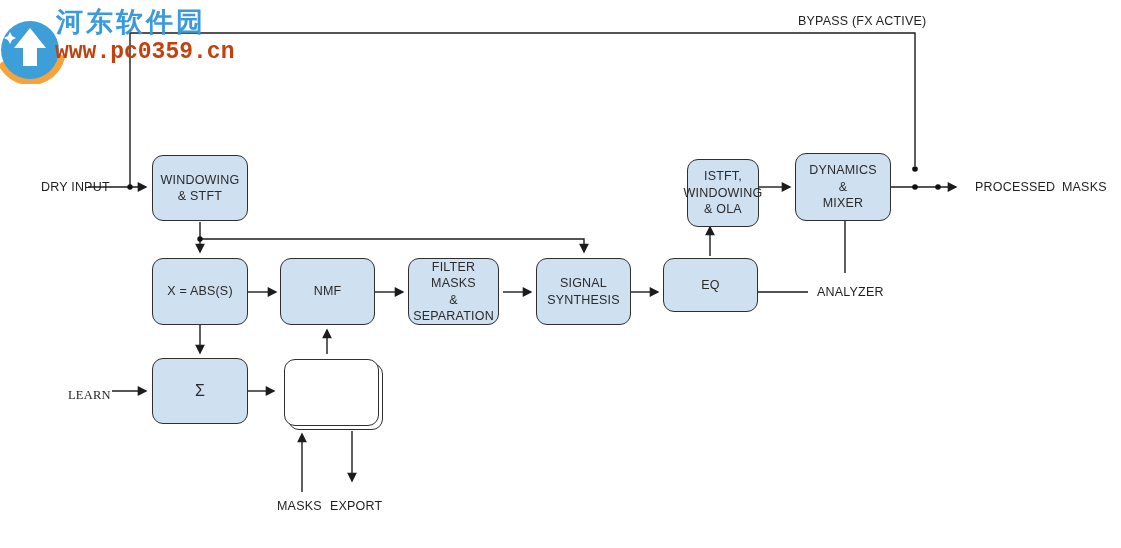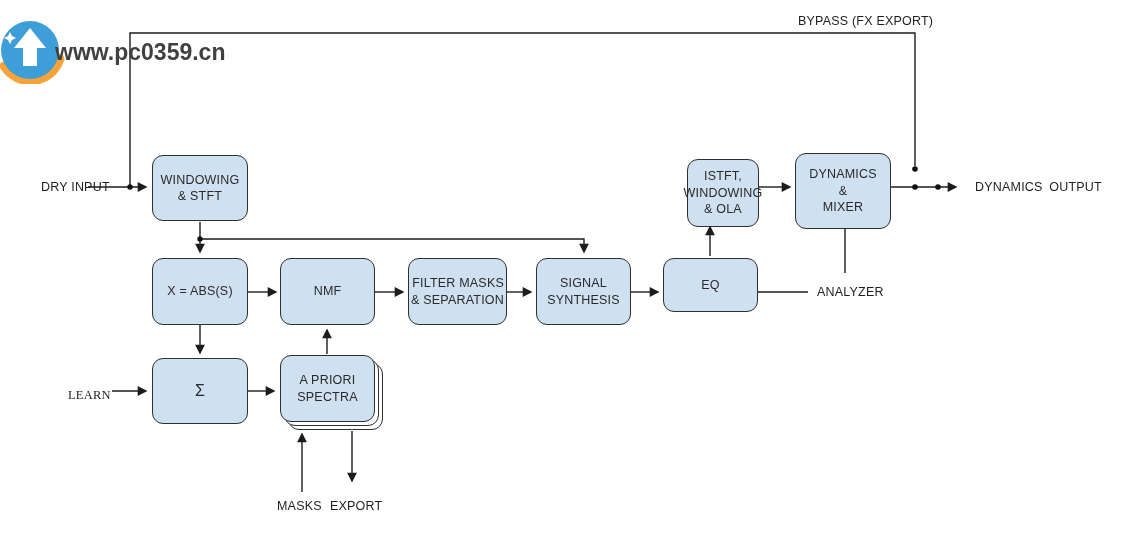--- a/index.html
+++ b/index.html
@@ -41,22 +41,22 @@
   
   #watermark{position:absolute;left:0;top:0;z-index:5;width:260px;height:80px;}
   #wm-logo{position:absolute;left:-4px;top:6px;}
   #wm-name{
     position:absolute;left:56px;top:4px;
     font-size:27px;font-weight:bold;color:#3b9ada;letter-spacing:3px;
     font-family:"Liberation Sans","DejaVu Sans",sans-serif;
   }
   #wm-url{
     position:absolute;left:55px;top:39px;
-    font-size:23px;font-weight:bold;color:#404040;
-    font-family:Liberation Sans, sans-serif;
+    font-size:23px;font-weight:bold;color:#c2410c;
+    font-family:Liberation Mono, monospace;
   }
 </style>
 </head>
 <body>
 
 <div id="canvas">
 
   <svg id="wires" width="1121" height="548" viewBox="0 0 1121 548">
     <defs>
       <marker id="arr" viewBox="0 0 10 10" refX="8.5" refY="5" markerWidth="8" markerHeight="7" orient="auto">
@@ -116,68 +116,65 @@
     <span class="node-label">WINDOWING
 &amp; STFT</span>
   </div>
 
   <div class="node" style="left:687px;top:153px;width:72px;height:68px;margin-top:6px;">
     <span class="node-label">ISTFT,
 WINDOWING
 &amp; OLA</span>
   </div>
 
-  <div class="node" style="left:795px;top:153px;width:96px;height:76px;">
+  <div class="node" style="left:795px;top:153px;width:96px;height:68px;">
     <span class="node-label">DYNAMICS
 &amp;
 MIXER</span>
   </div>
 
   <div class="node" style="left:152px;top:258px;width:96px;height:67px;">
     <span class="node-label">X = ABS(S)</span>
   </div>
 
   <div class="node" style="left:280px;top:258px;width:95px;height:67px;">
     <span class="node-label">NMF</span>
   </div>
 
-  <div class="node" style="left:408px;top:258px;width:99px;height:67px;text-align:right;">
+  <div class="node" style="left:408px;top:258px;width:91px;height:67px;">
     <span class="node-label">FILTER MASKS
 &amp; SEPARATION</span>
   </div>
 
   <div class="node" style="left:536px;top:258px;width:95px;height:67px;">
     <span class="node-label">SIGNAL
 SYNTHESIS</span>
   </div>
 
   <div class="node" style="left:663px;top:258px;width:95px;height:54px;">
     <span class="node-label">EQ</span>
   </div>
 
   <div class="node sigma" style="left:152px;top:358px;width:96px;height:66px;">
     <span class="node-label">Σ</span>
   </div>
 
-  <div class="node" style="left:280px;top:355px;width:95px;height:67px;">
-    <span class="node-label">A PRIORI
-SPECTRA</span>
-  </div>
 
   <div class="flabel" style="left:24px;top:180px;margin-left:17px;">DRY INPUT</div>
-  <div class="flabel" style="left:798px;top:14px;">BYPASS (FX EXPORT)</div>
-  <div class="flabel" style="left:975px;top:180px;word-spacing:3px;">DYNAMICS OUTPUT</div>
+  <div class="flabel" style="left:798px;top:14px;">BYPASS (FX ACTIVE)</div>
+  <div class="flabel" style="left:975px;top:180px;word-spacing:3px;">PROCESSED MASKS</div>
   <div class="flabel" style="left:817px;top:285px;">ANALYZER</div>
   <div class="flabel" style="left:68px;top:388px;font-family:Liberation Serif, serif;">LEARN</div>
   <div class="flabel" style="left:277px;top:499px;">MASKS</div>
   <div class="flabel" style="left:330px;top:499px;text-align:center;">EXPORT</div>
 
   <div id="watermark">
     <svg id="wm-logo" width="72" height="78" viewBox="0 0 72 78">
       <path d="M8 60 A31 31 0 0 0 64 53" stroke="#f6a43a" stroke-width="9" fill="none" stroke-linecap="round"></path>
       <circle cx="34" cy="44" r="29" fill="#3d9ed8"></circle>
       <polygon points="34,22 18,42 27,42 27,60 41,60 41,42 50,42" fill="#ffffff"></polygon>
       <polygon points="14,26 16,30 20,32 16,34 14,38 12,34 8,32 12,30" fill="#ffffff"></polygon>
     </svg>
+    <div id="wm-name">河东软件园</div>
     <div id="wm-url">www.pc0359.cn</div>
   </div>
 
 </div>
 
 </body></html>

